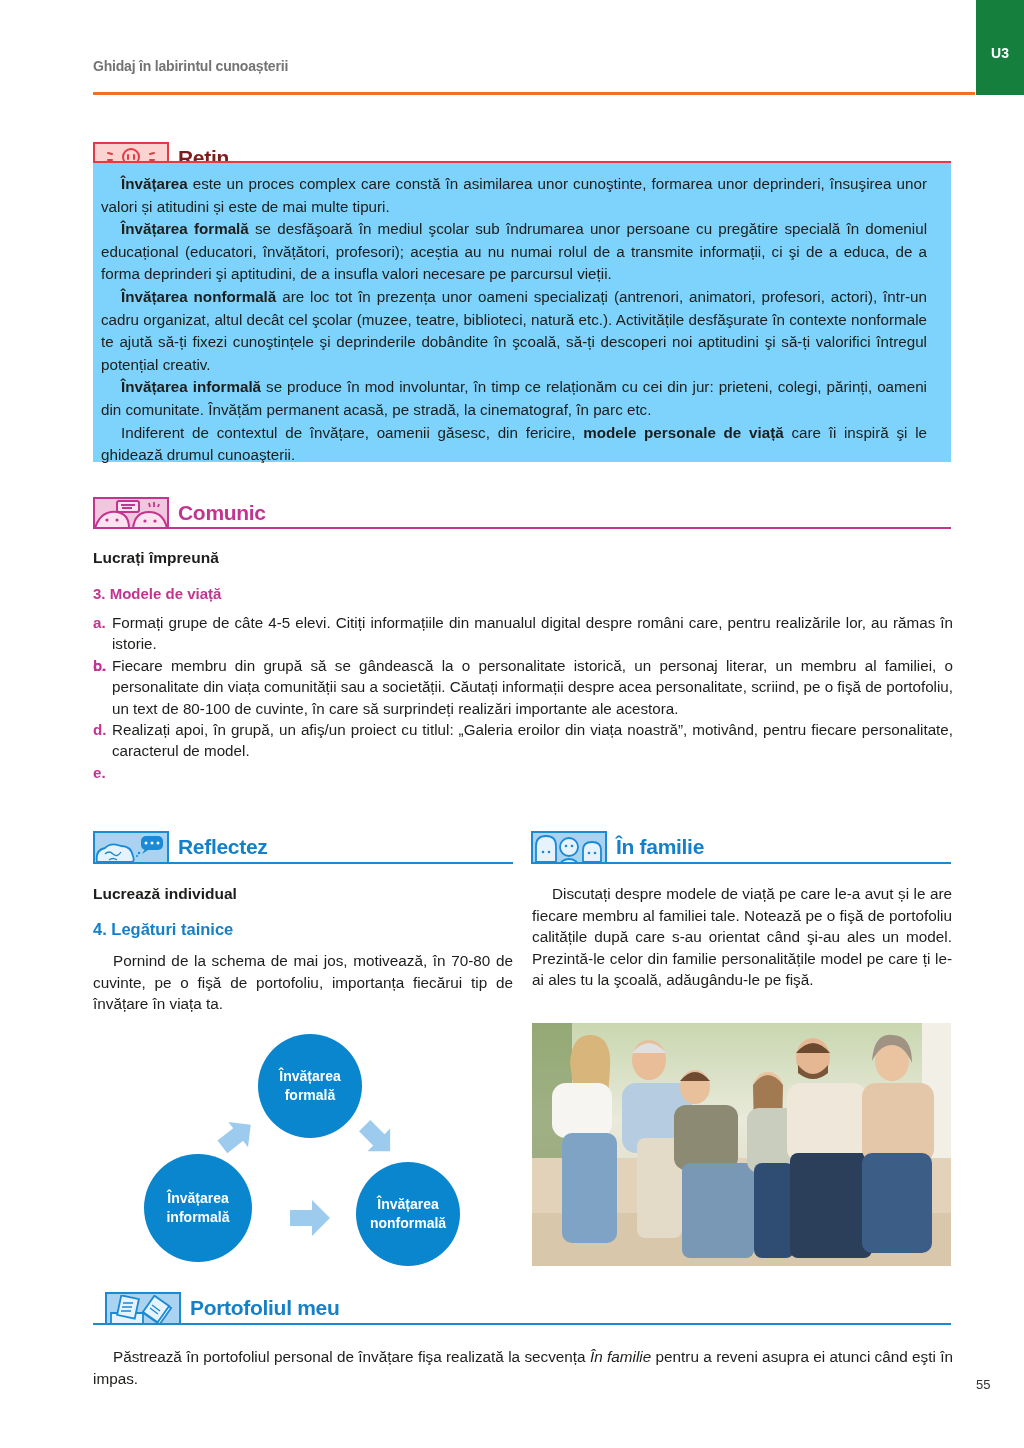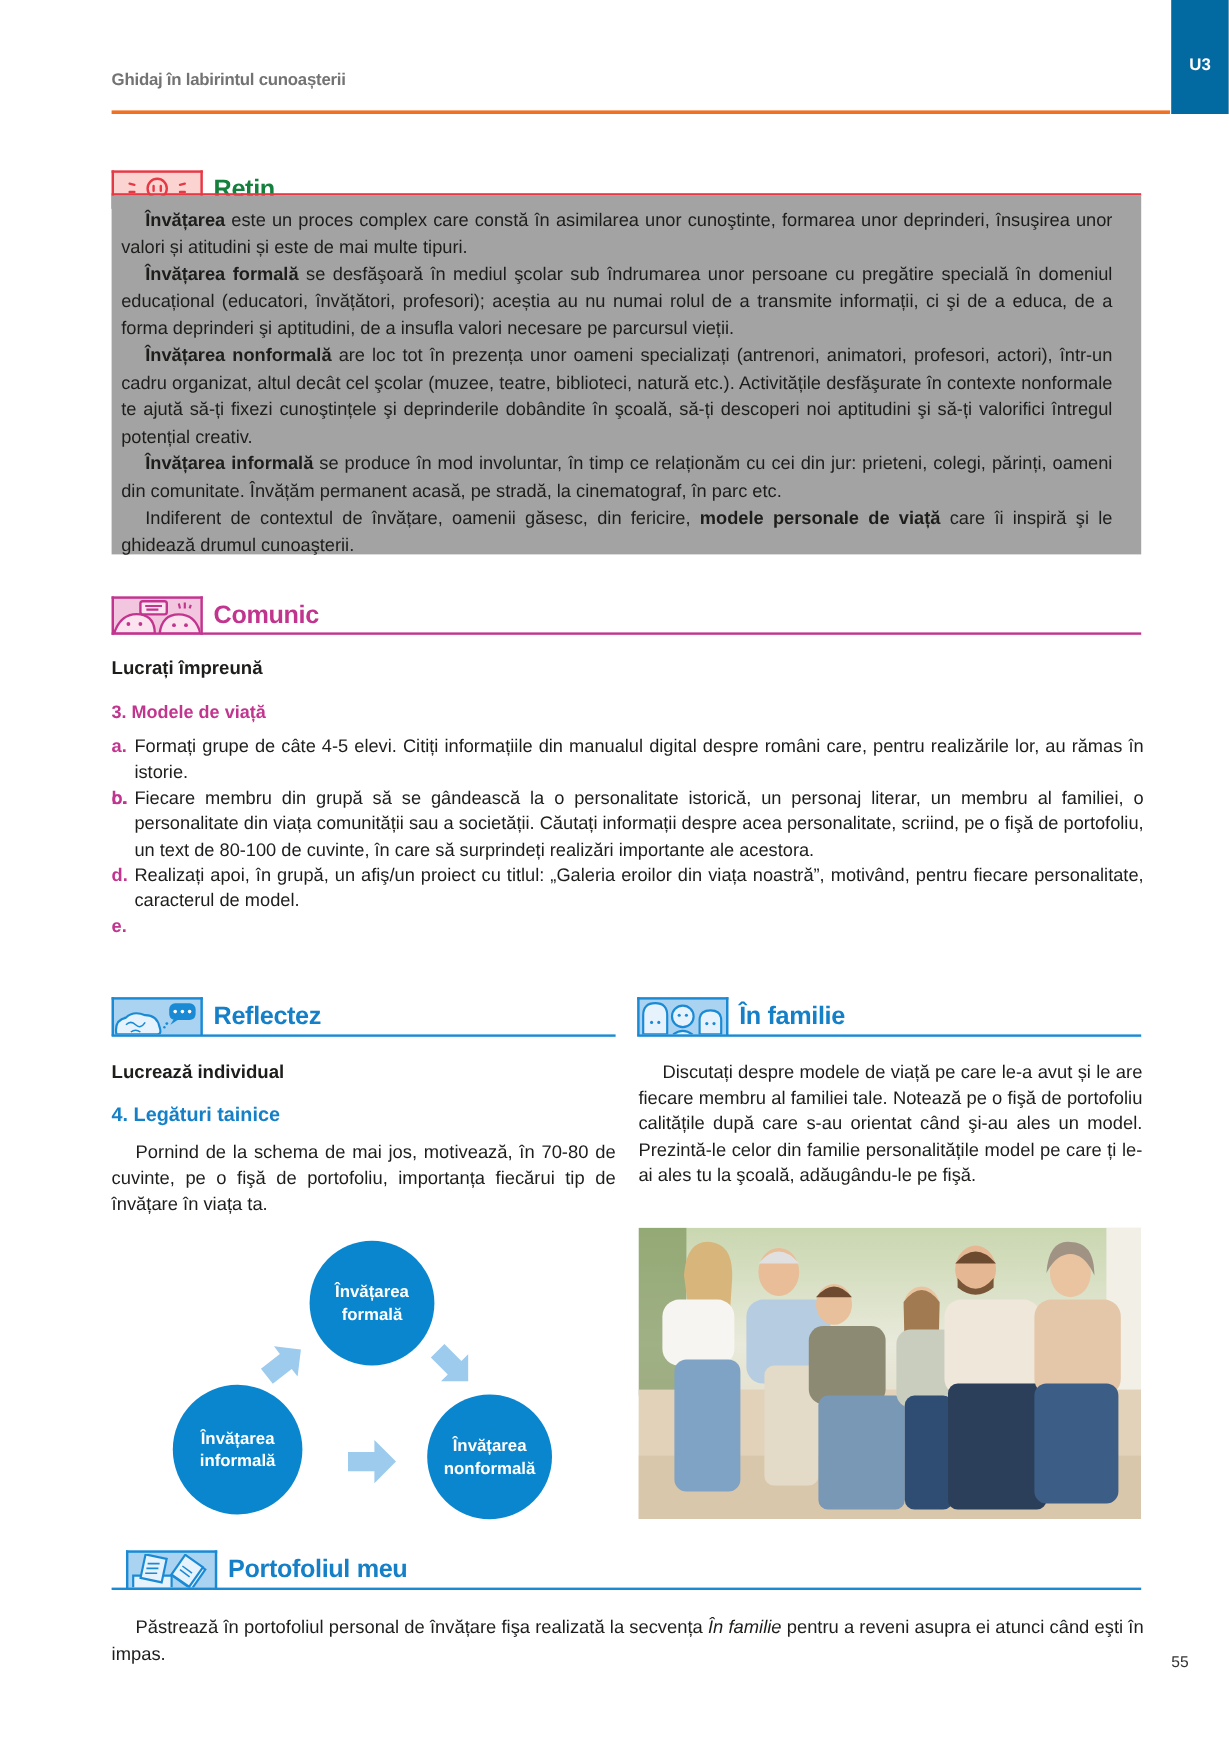--- a/index.html
+++ b/index.html
@@ -1,33 +1,33 @@
 <!DOCTYPE html>
 <html><head>
 <meta charset="utf-8">
 <style>
   * { box-sizing: border-box; margin: 0; padding: 0; }
   html, body { width: 1024px; height: 1448px; background: #ffffff; overflow: hidden; }
   body { position: relative; font-family: "Liberation Sans", sans-serif; color: #1d1d1b; }
 
   .running-head { position: absolute; left: 93px; top: 58px; font-size: 14px; font-weight: bold; color: #737373; letter-spacing: -0.2px; }
   .head-rule { position: absolute; left: 93px; top: 92px; width: 882px; height: 3px; background: #f07024; }
-  .unit-tab { position: absolute; left: 976px; top: 0; width: 48px; height: 95px; background: #0369a1; }
+  .unit-tab { position: absolute; left: 976px; top: 0; width: 48px; height: 95px; background: #15803d; }
   .unit-tab span { position: absolute; left: 0; right: 0; top: 45px; text-align: center; color: #fff; font-size: 14px; font-weight: bold; }
 
   .sec-head { position: absolute; display: flex; align-items: flex-end; }
   .sec-icon { width: 76px; height: 32px; border: 2px solid; border-bottom: none; display: flex; align-items: center; justify-content: center; }
   .sec-title { font-size: 21px; font-weight: bold; margin-left: 9px; margin-bottom: 4px; letter-spacing: -0.3px; }
   .sec-rule { position: absolute; height: 2px; }
 
   .retin-head { left: 93px; top: 130px; }
   .retin-head .sec-icon { border-color: #e63946; background: #fbd4d2; }
-  .retin-head .sec-title { color: #15803d; margin-top: 16px; }
+  .retin-head .sec-title { color: #7f1d1d; margin-top: 16px; }
   .retin-rule { left: 93px; top: 161px; width: 858px; background: #e63946; }
-  .retin-box { position: absolute; left: 93px; top: 163px; width: 858px; height: 299px; background: #a3a3a3; padding: 10px 24px 0 8px; font-size: 15.2px; line-height: 22.6px; text-align: justify; }
+  .retin-box { position: absolute; left: 93px; top: 163px; width: 858px; height: 299px; background: #7dd3fc; padding: 10px 24px 0 8px; font-size: 15.2px; line-height: 22.6px; text-align: justify; }
   .retin-box p { text-indent: 20px; }
   .retin-box b { font-weight: bold; }
 
   .comunic-head { left: 93px; top: 497px; }
   .comunic-head .sec-icon { border-color: #c2358f; background: #f3c6df; }
   .comunic-head .sec-title { color: #c2358f; }
   .comunic-rule { left: 93px; top: 527px; width: 858px; background: #c2358f; }
 
   .work-mode { position: absolute; font-size: 15.5px; font-weight: bold; }
   .task-title-pink { position: absolute; left: 93px; top: 585px; font-size: 15px; font-weight: bold; color: #c2358f; }

